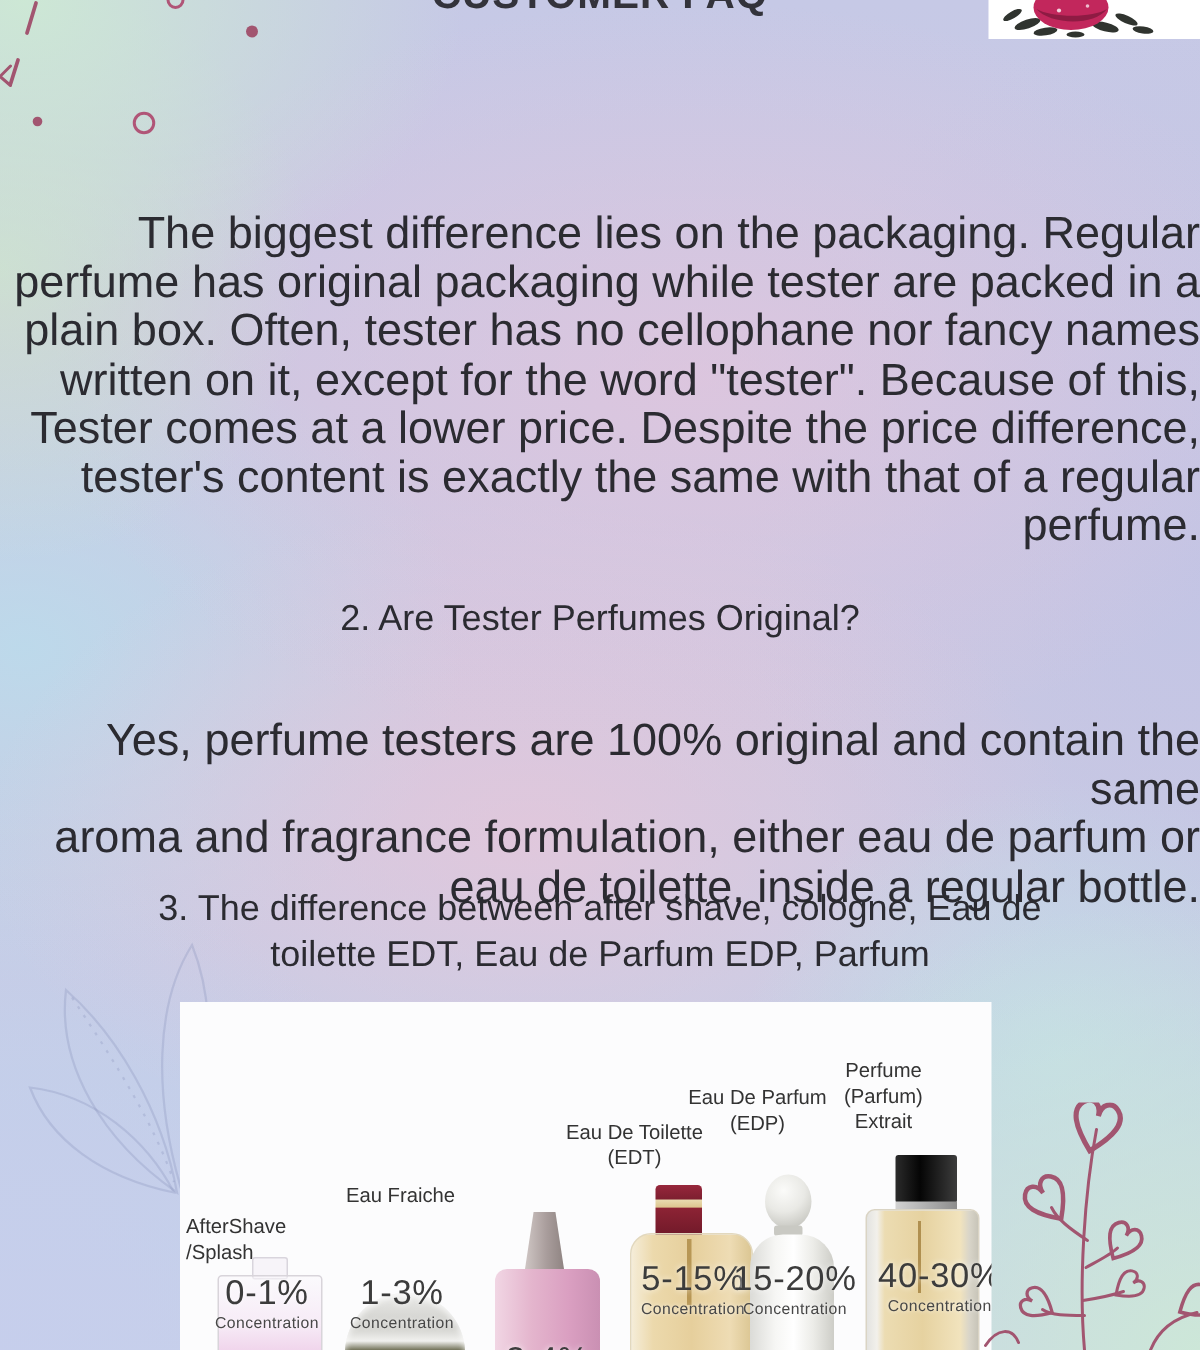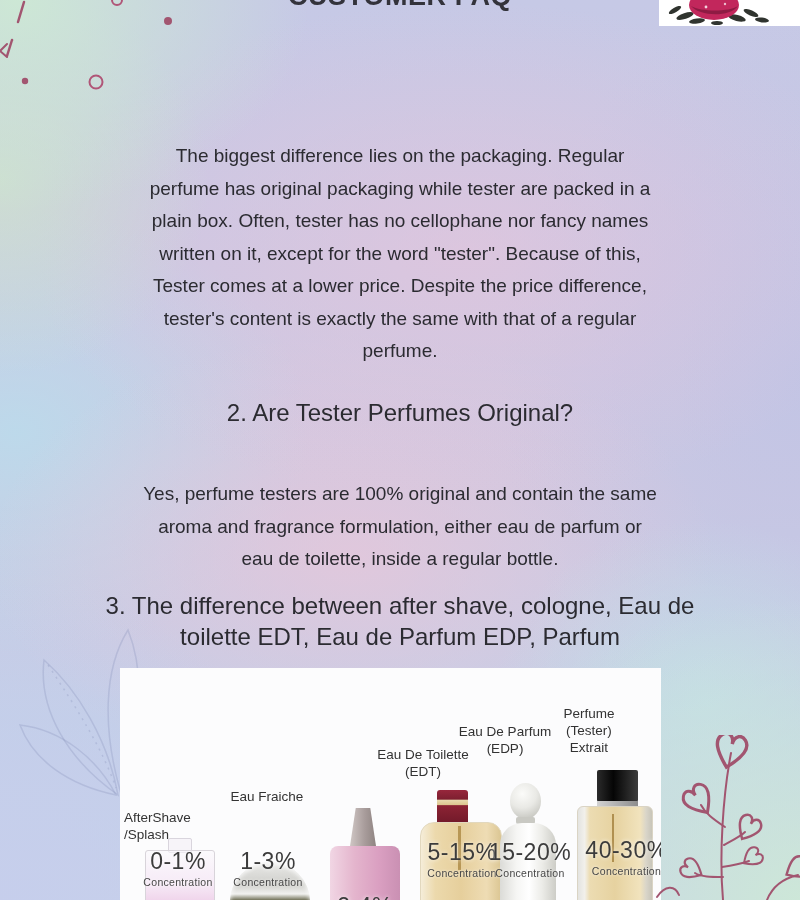--- a/index.html
+++ b/index.html
@@ -16,22 +16,22 @@
       radial-gradient(420px 320px at 2% 48%, rgba(186,220,236,.85), rgba(186,220,236,0) 70%),
       radial-gradient(420px 520px at 100% 42%, rgba(193,196,229,.85), rgba(193,196,229,0) 72%),
       linear-gradient(180deg,#c6c9e6 0%,#cbc8e3 30%,#ccc9e2 55%,#c3cfe8 80%,#c7d1ea 100%);
   }
   .lines{white-space:pre-line;}
   .title{position:absolute;top:-19px;left:0;right:0;margin:0;text-align:center;
     font-size:27px;font-weight:700;letter-spacing:.6px;color:#33333b;}
   .logo{position:absolute;right:0;top:0;width:141px;height:26px;background:#ffffff;}
   .q{position:absolute;left:0;right:0;margin:0;text-align:center;font-weight:400;
     font-size:24px;line-height:30px;color:#2b2b31;}
-  .a{position:absolute;left:0;right:0;margin:0;text-align:center;
-    font-size:19px;line-height:32.5px;color:#2b2b31;}
+  .a{position:absolute;left:0;right:0;margin:0;text-align:right;
+    font-size:30px;line-height:32.5px;color:#2b2b31;}
   .q1{top:44px;}
   .a1{top:140px;}
   .q2{top:398px;}
   .a2{top:478px;}
   .q3{top:590px;line-height:31px;}
   
   .chart{position:absolute;left:120px;top:668px;width:541px;height:232px;
     background:#fcfcfd;overflow:hidden;}
   .chart .lbl{position:absolute;font-size:13.5px;line-height:1.25;color:#333;text-align:center;}
   .chart .lbl.left{text-align:left;}
@@ -138,21 +138,21 @@
   <div class="chart">
 
     <div class="lbl left lines" style="left:4px;top:142px;width:110px;">AfterShave
 /Splash</div>
     <div class="lbl lines" style="left:100px;top:121px;width:94px;">Eau Fraiche</div>
     <div class="lbl lines" style="left:251px;top:79px;width:104px;">Eau De Toilette
 (EDT)</div>
     <div class="lbl lines" style="left:338px;top:56px;width:94px;">Eau De Parfum
 (EDP)</div>
     <div class="lbl lines" style="left:435px;top:38px;width:68px;">Perfume
-(Tester)
+(Parfum)
 Extrait</div>
 
     <div class="bot b1-cap"></div>
     <div class="bot b1-body"></div>
     <div class="bot b2"></div>
     <div class="bot b3-cap"></div>
     <div class="bot b3-body"></div>
     <div class="bot b4-cap"></div>
     <div class="bot b4-body"></div>
     <div class="bot b4-tube"></div>

